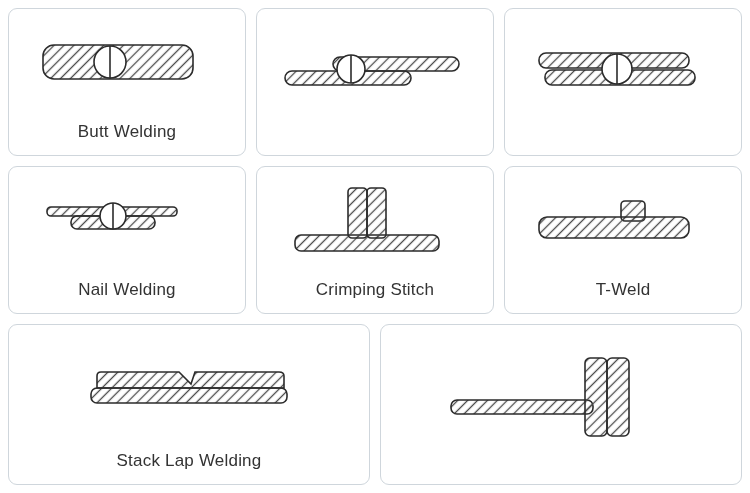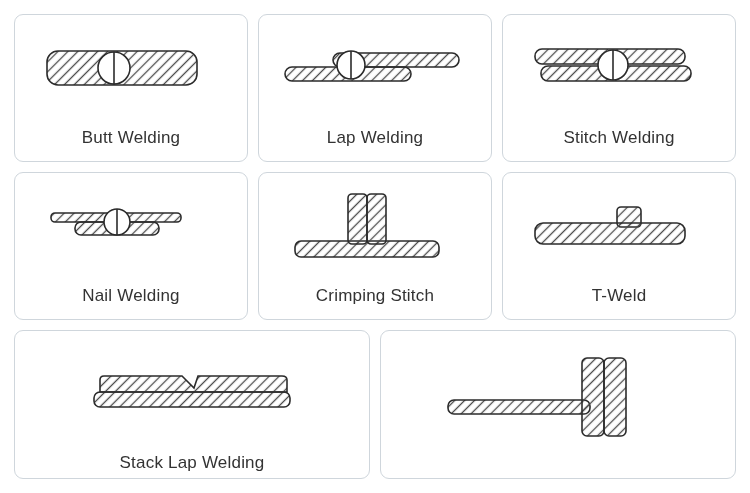--- a/index.html
+++ b/index.html
@@ -1,19 +1,19 @@
 <!DOCTYPE html>
 <html><head>
 <meta charset="utf-8">
 <style>
   html,body{margin:0;padding:0;background:#ffffff;}
   body{font-family:"Liberation Sans", sans-serif;}
   .board{
     width:750px;height:493px;box-sizing:border-box;
-    padding:14px;
+    padding:8px;
     display:grid;
     grid-template-columns:repeat(6,1fr);
     grid-template-rows:148px 148px 1fr;
     gap:10px;
     background:#ffffff;
   }
   .cell{
     border:1px solid #cfd6dc;
     border-radius:9px;
     background:#ffffff;
@@ -60,33 +60,31 @@
 
   <div class="cell span2">
     <div class="diagram-wrap">
       <svg width="200" height="95" viewBox="0 0 200 95">
         <rect class="pc" x="10" y="43" width="126" height="14" rx="7"></rect>
         <rect class="pc" x="58" y="29" width="126" height="14" rx="7"></rect>
         <circle class="nugget" cx="76" cy="41" r="14"></circle>
         <line class="seam" x1="76" y1="27" x2="76" y2="55"></line>
       </svg>
     </div>
-    <div class="cell-label">Lap Welding</div>
   </div>
 
   <div class="cell span2">
     <div class="diagram-wrap">
       <svg width="200" height="95" viewBox="0 0 200 95">
         <rect class="pc" x="16" y="25" width="150" height="15" rx="7"></rect>
         <rect class="pc" x="22" y="42" width="150" height="15" rx="7"></rect>
         <circle class="nugget" cx="94" cy="41" r="15"></circle>
         <line class="seam" x1="94" y1="26" x2="94" y2="56"></line>
       </svg>
     </div>
-    <div class="cell-label">Stitch Welding</div>
   </div>
 
   <div class="cell span2">
     <div class="diagram-wrap">
       <svg width="200" height="95" viewBox="0 0 200 95">
         <rect class="pc" x="20" y="31" width="130" height="9" rx="4"></rect>
         <rect class="pc" x="44" y="40" width="84" height="13" rx="6"></rect>
         <circle class="nugget" cx="86" cy="40" r="13"></circle>
         <line class="seam" x1="86" y1="27" x2="86" y2="53"></line>
       </svg>

